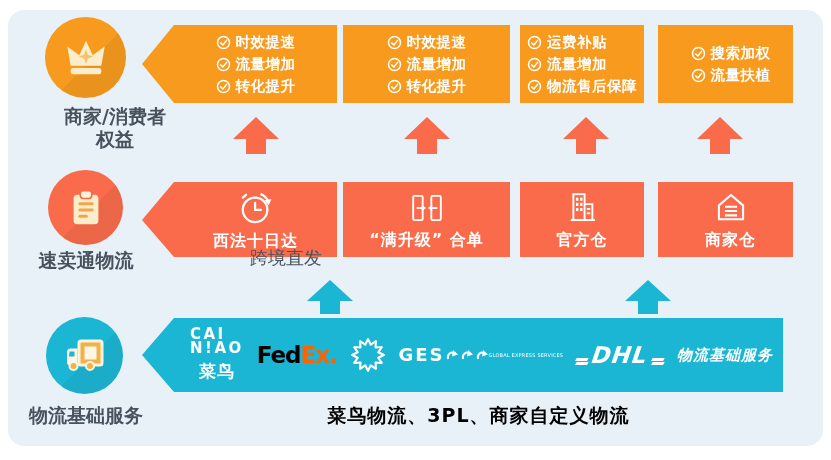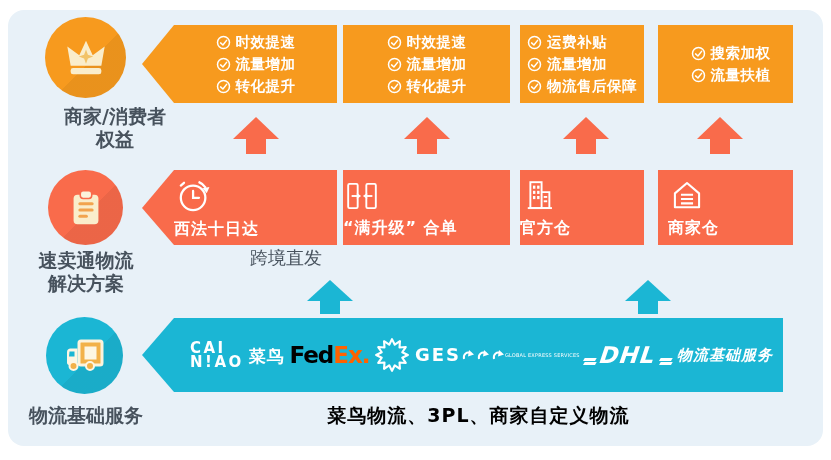--- a/index.html
+++ b/index.html
@@ -25,21 +25,21 @@
   .c1{left:45px;top:17px;width:81px;height:81px;background-color:var(--orange);}
   .c2{left:48px;top:170px;width:75px;height:75px;background-color:var(--coral);}
   .c3{left:46px;top:317px;width:77px;height:77px;background-color:var(--teal);}
   .rail-label{position:absolute;left:0;width:172px;text-align:center;color:var(--text);
     font-size:19px;font-weight:700;line-height:23px;}
   .rl1{top:105px;margin-left:29px;} .rl2{top:249px;} .rl3{top:404px;}
 
   
   .box{position:absolute;color:#fff;}
   .benefit{top:25px;height:78px;background:var(--orange);display:flex;}
-  .solution{top:170px;height:75px;background:var(--coral);display:flex;flex-direction:column;justify-content:center;gap:3px;}
+  .solution{top:182px;height:75px;background:var(--coral);display:flex;flex-direction:column;align-items:center;justify-content:center;gap:3px;}
   .col1{left:174px;width:163px;} .col2{left:343px;width:167px;}
   .col3{left:520px;width:124px;} .col4{left:658px;width:125px;padding-left:10px;}
 
   .chev{position:absolute;right:100%;top:0;width:0;height:0;}
   .chev.orange{border-top:39px solid transparent;border-bottom:39px solid transparent;border-right:32px solid var(--orange);}
   .chev.coral{border-top:38px solid transparent;border-bottom:37px solid transparent;border-right:32px solid var(--coral);}
   .chev.teal{border-top:37px solid transparent;border-bottom:37px solid transparent;border-right:32px solid var(--teal);}
 
   .b-col{display:flex;flex-direction:column;align-items:flex-start;gap:3px;margin:auto;}
   .b-item{display:flex;align-items:center;gap:5px;font-size:14.5px;font-weight:700;letter-spacing:0.5px;white-space:nowrap;}
@@ -61,21 +61,21 @@
   .a1{left:233px;} .a2{left:404px;} .a3{left:563px;} .a4{left:697px;}
   .t1{left:307px;} .t2{left:625px;}
 
   .group-label{position:absolute;top:246px;width:160px;text-align:left;color:var(--text);font-size:18px;font-weight:400;}
   .g1{left:250px;} .g2{left:568px;}
 
   
   .teal-bar{position:absolute;left:174px;top:318px;width:609px;height:74px;background:var(--teal);
     display:flex;align-items:center;justify-content:space-between;padding:0 10px 0 16px;box-sizing:border-box;color:#fff;}
   .logo{display:flex;align-items:center;}
-  .cainiao{flex-direction:row;align-items:flex-end;gap:5px;}
+  .cainiao{flex-direction:column;gap:5px;}
   .cainiao .latin{display:flex;flex-direction:column;font-weight:700;font-size:15px;line-height:14px;letter-spacing:2.5px;}
   .cainiao .cn{font-size:17px;font-weight:700;letter-spacing:1px;padding-bottom:1px;}
   .fedex{font-size:23px;font-weight:800;letter-spacing:-1px;}
   .fedex .fed{color:#000000;} .fedex .ex{color:var(--fedex);} .fedex .dot{color:var(--fedex);}
   .ges{gap:1px;}
   .ges .ges-text{font-size:18px;font-weight:800;letter-spacing:2px;line-height:16px;}
   .ges .ges-arrows{display:flex;gap:3px;}
   .ges .ges-sub{font-size:5px;letter-spacing:0.2px;white-space:nowrap;}
   .dhl{gap:4px;}
   .dhl .dhl-text{font-size:23px;font-weight:900;font-style:italic;letter-spacing:1px;transform:skewX(-8deg);}
@@ -122,21 +122,20 @@
     <svg width="42" height="42" viewBox="0 0 44 44">
       <rect x="9" y="8" width="26" height="31" rx="4" fill="#FAEDCB"></rect>
       <rect x="16" y="4" width="12" height="8" rx="3" fill="#FBF2DB" stroke="#F96B4B" stroke-width="1.6"></rect>
       <rect x="14" y="16" width="16" height="3.2" rx="1.6" fill="#F2A44E"></rect>
       <rect x="14" y="22.5" width="16" height="3.2" rx="1.6" fill="#F2A44E"></rect>
       <rect x="14" y="29" width="10" height="3.2" rx="1.6" fill="#F2A44E"></rect>
     </svg>
   </div>
   <div class="rail-label rl2">
     <div>速卖通物流</div>
-    <div>解决方案</div>
   </div>
 
   <div class="circle c3">
     <svg width="48" height="48" viewBox="0 0 48 48">
       <rect x="18" y="9" width="23" height="24" rx="2" fill="#F2B149" stroke="#FCF3DC" stroke-width="3"></rect>
       <rect x="23.5" y="14.5" width="12" height="13" fill="#FDF6E3"></rect>
       <path d="M6 20 C6 18 7.5 16.5 9.5 16.5 L16.5 16.5 L16.5 33 L8 33 C6.8 33 6 32 6 30.5 Z" fill="#FDF6E3"></path>
       <path d="M8.5 19.5 L13.5 19.5 L13.5 24.5 L8 24.5 Z" fill="#1BB6D4"></path>
       <circle cx="12.5" cy="34" r="4" fill="#F2B149" stroke="#FDF6E3" stroke-width="2"></circle>
       <circle cx="29" cy="34" r="4" fill="#F2B149" stroke="#FDF6E3" stroke-width="2"></circle>

